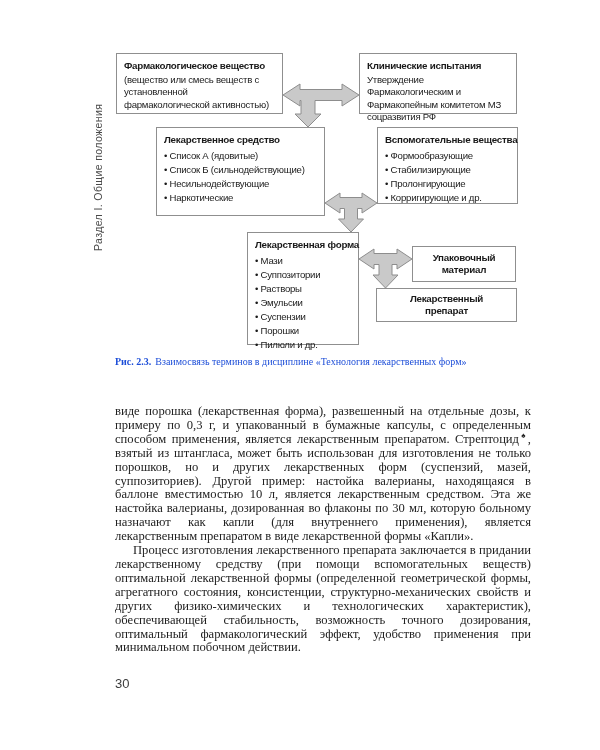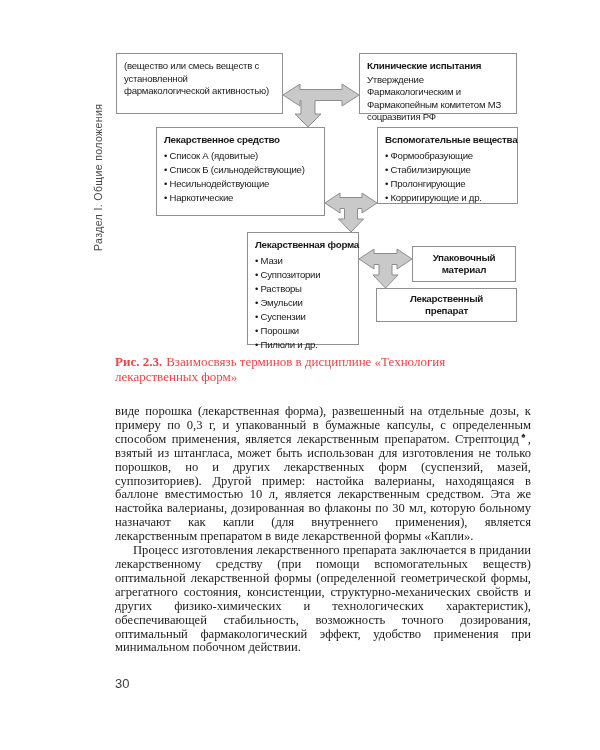--- a/index.html
+++ b/index.html
@@ -30,21 +30,21 @@
   .box-center{
     display:flex;align-items:center;justify-content:center;text-align:center;
     font-weight:bold;font-size:9.8px;padding:16px;
   }
   .box-center .box-title{margin:0;white-space:normal;}
   .arrow-svg{position:absolute;}
   .arrow-svg polygon{stroke:#8d8d8d;stroke-width:1;}
   
   .caption{
     position:absolute;left:115px;top:354px;width:416px;
-    font-size:13px;line-height:15px;color:#ef4444;
+    font-size:10px;line-height:15px;color:#1d4ed8;
   }
   .caption-label{font-weight:bold;margin-right:4px;}
   
   .bodytext{
     position:absolute;left:115px;top:405px;width:416px;
     font-size:12.6px;line-height:13.9px;text-align:justify;color:#222;
   }
   .bodytext p{margin:0;}
   .bodytext p.indent{text-indent:18px;}
   .sup{font-size:8px;vertical-align:super;line-height:0;}
@@ -57,20 +57,21 @@
 </head>
 <body>
 
 <div class="page">
 
   <div class="section-label">Раздел I. Общие положения</div>
 
   <div>
 
     <div class="box" style="left:116px;top:53px;width:167px;height:61px;">
+      <div class="box-title">Фармакологическое вещество</div>
       <p>(вещество или смесь веществ с установленной фармакологической активностью)</p>
     </div>
 
     <div class="box" style="left:359px;top:53px;width:158px;height:61px;">
       <div class="box-title">Клинические испытания</div>
       <p>Утверждение Фармакологическим и Фармакопейным комитетом МЗ соцразвития РФ</p>
     </div>
 
     <div class="box" style="left:156px;top:127px;width:169px;height:89px;">
       <div class="box-title">Лекарственное средство</div>

